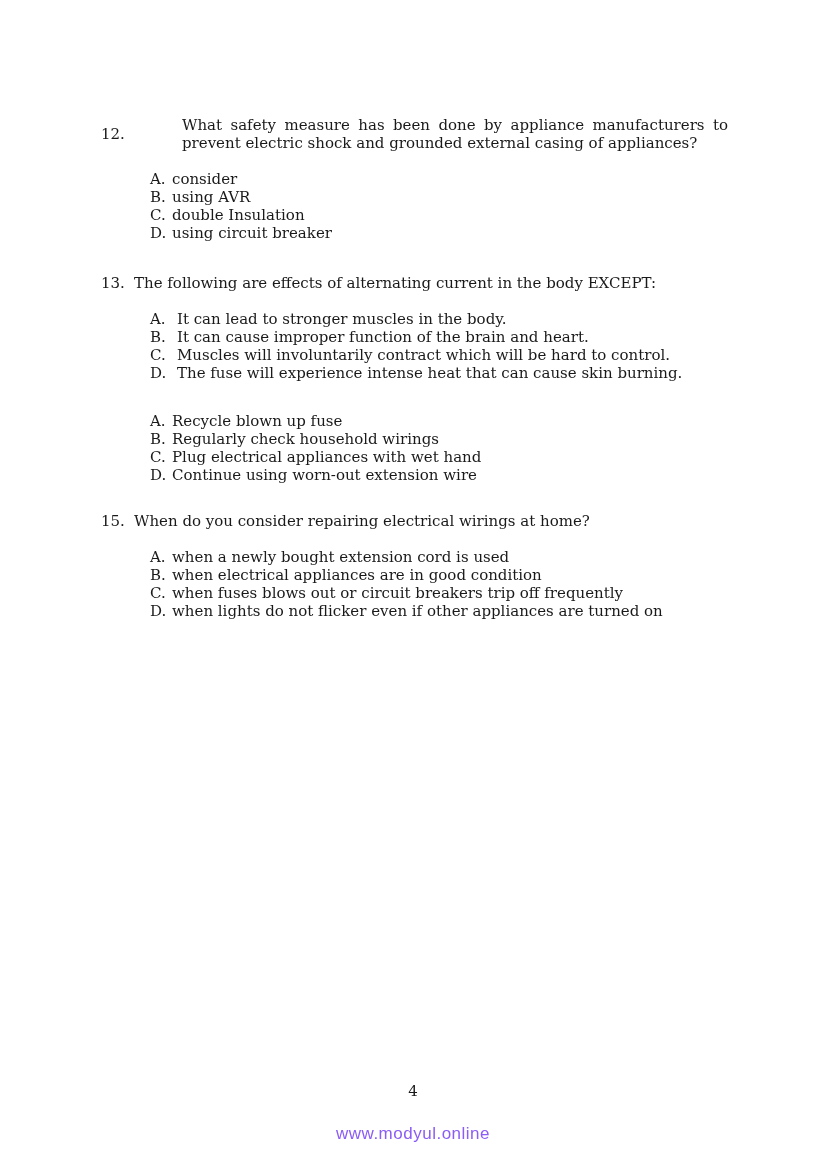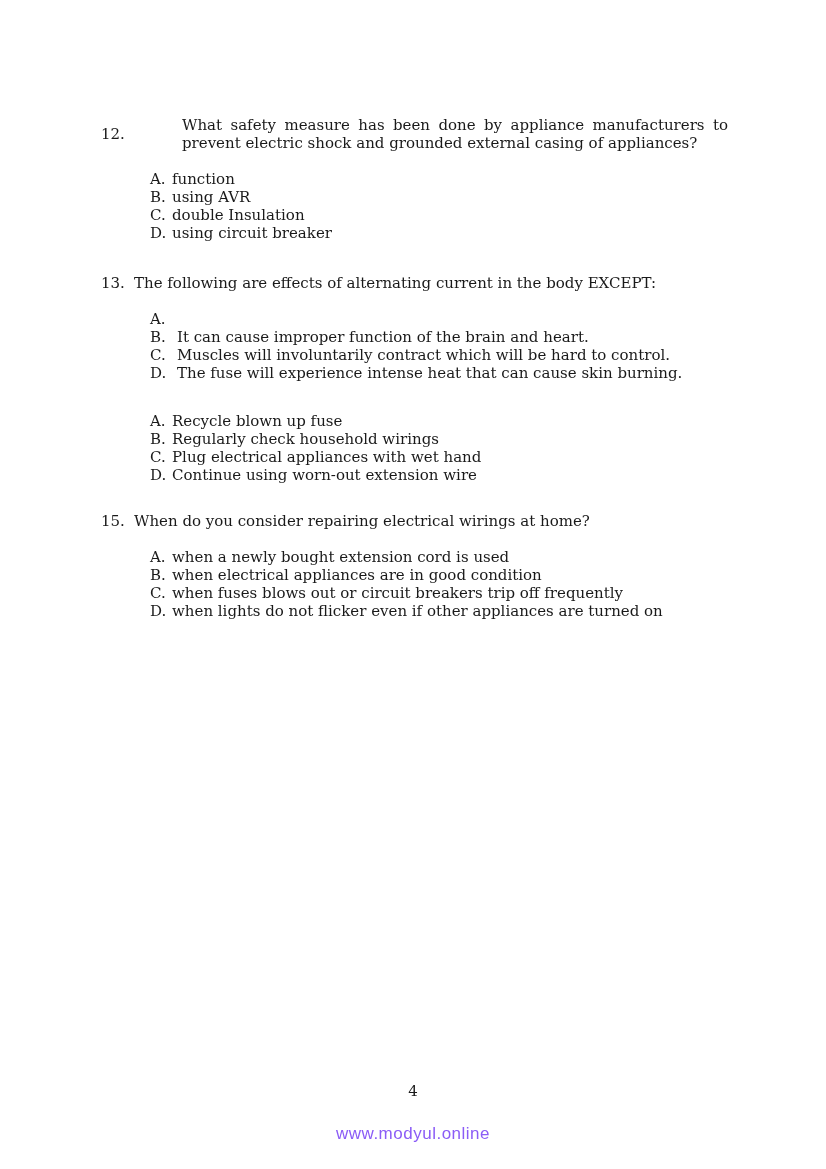--- a/index.html
+++ b/index.html
@@ -60,21 +60,21 @@
   <div class="content">
 
     <section class="question q12 justify">
       <div class="q-row">
         <span class="q-num">12.</span>
         <span class="q-text">What safety measure has been done by appliance manufacturers to prevent electric shock and grounded external casing of appliances?</span>
       </div>
       <div class="options">
         <div class="option">
           <span class="opt-label">A.</span>
-          <span class="opt-text">function</span>
+          <span class="opt-text">consider</span>
         </div>
         <div class="option">
           <span class="opt-label">B.</span>
           <span class="opt-text">using AVR</span>
         </div>
         <div class="option">
           <span class="opt-label">C.</span>
           <span class="opt-text">double Insulation</span>
         </div>
         <div class="option">
@@ -85,20 +85,21 @@
     </section>
 
     <section class="question q13 wide-gap">
       <div class="q-row">
         <span class="q-num">13.</span>
         <span class="q-text">The following are effects of alternating current in the body EXCEPT:</span>
       </div>
       <div class="options">
         <div class="option">
           <span class="opt-label">A.</span>
+          <span class="opt-text">It can lead to stronger muscles in the body.</span>
         </div>
         <div class="option">
           <span class="opt-label">B.</span>
           <span class="opt-text">It can cause improper function of the brain and heart.</span>
         </div>
         <div class="option">
           <span class="opt-label">C.</span>
           <span class="opt-text">Muscles will involuntarily contract which will be hard to control.</span>
         </div>
         <div class="option">

